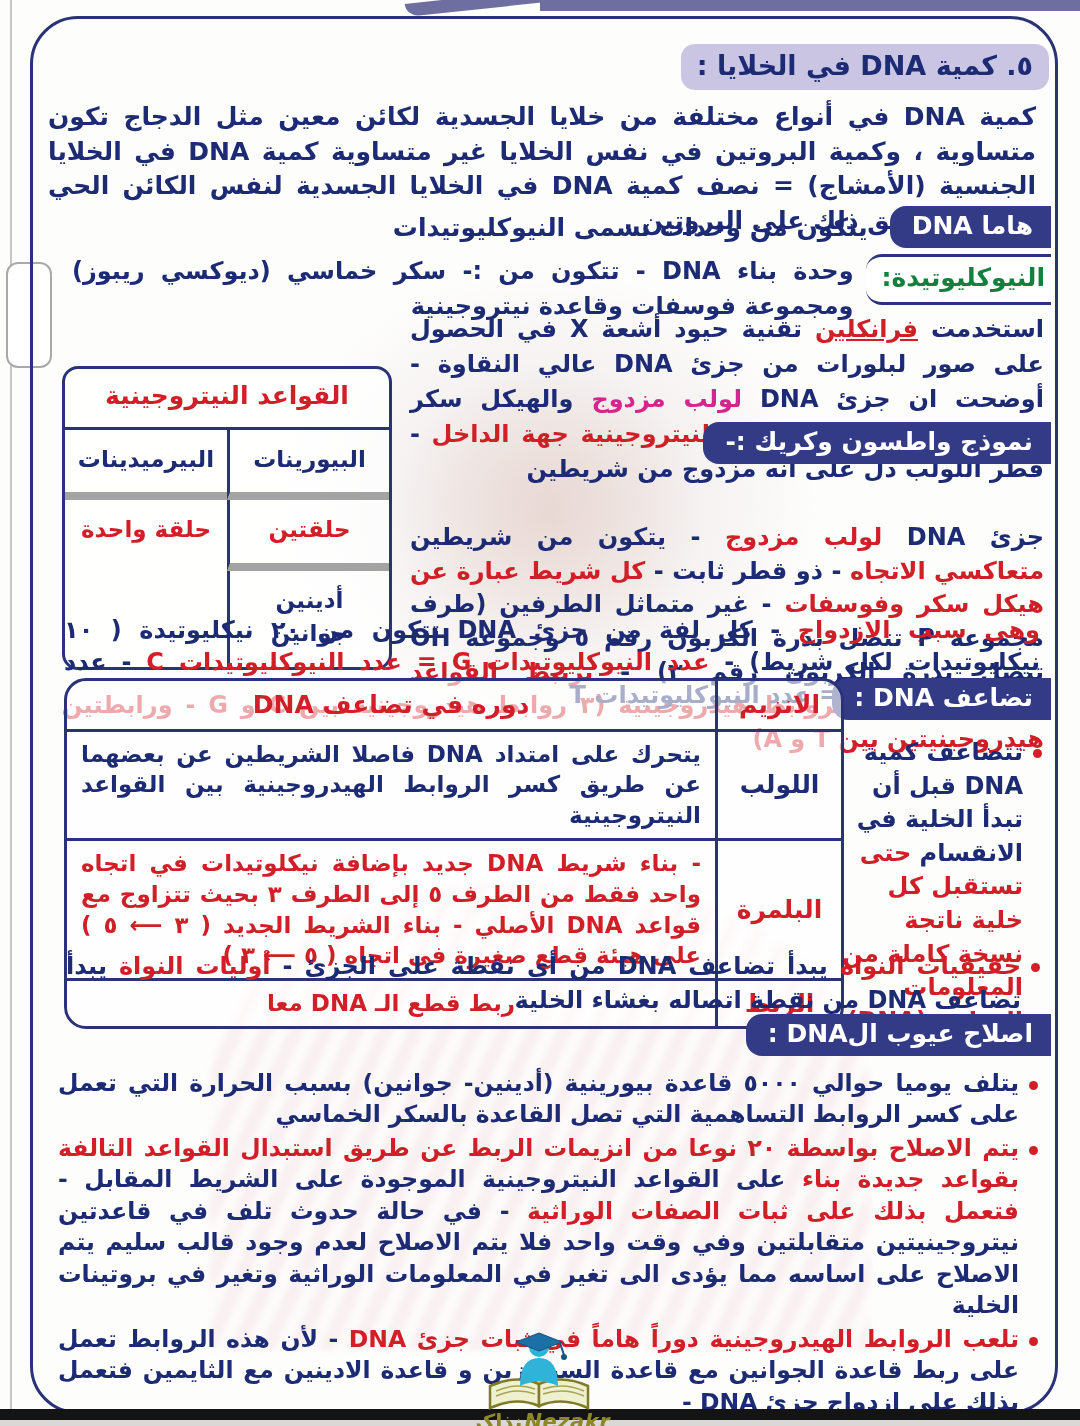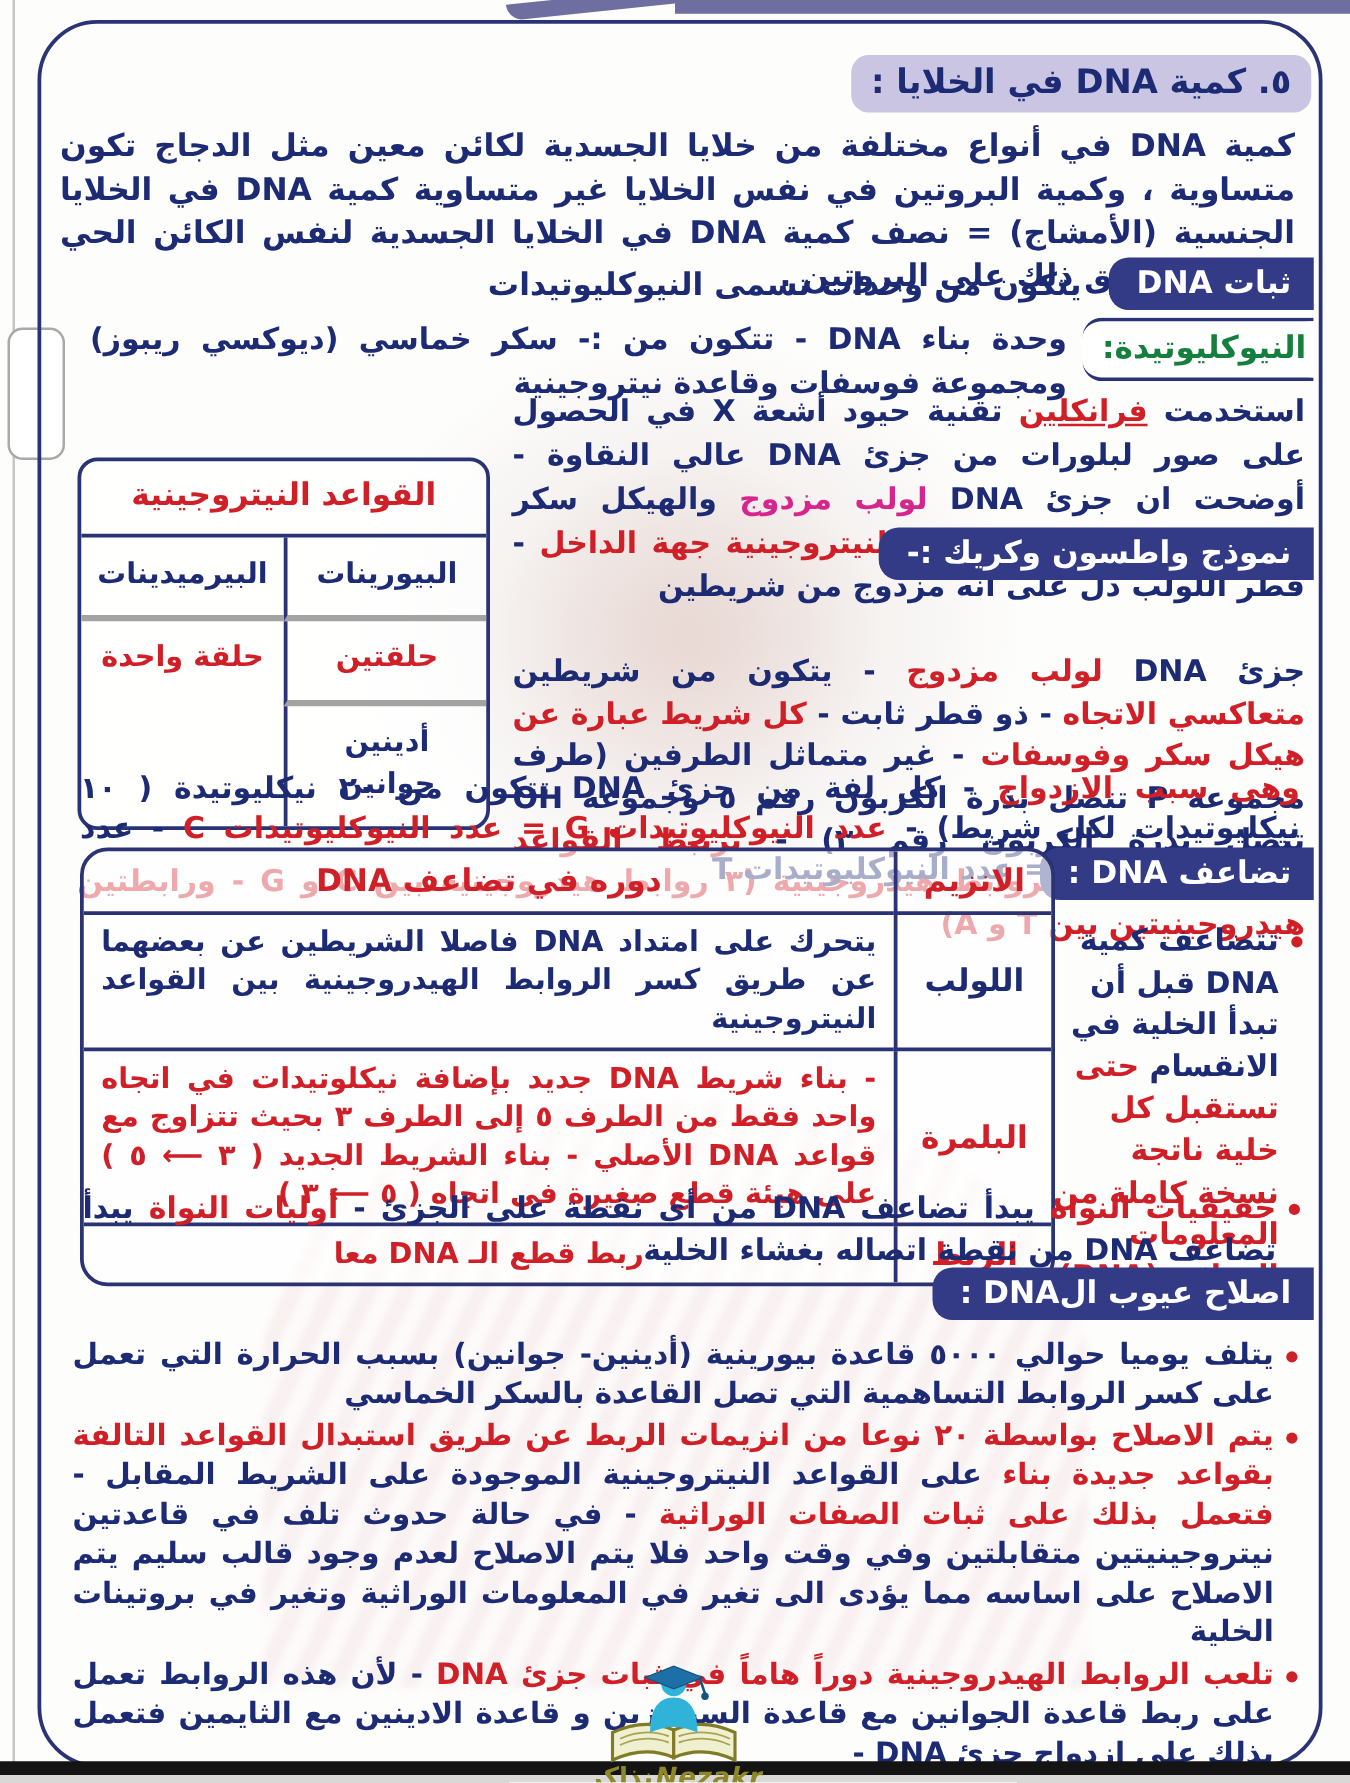--- a/index.html
+++ b/index.html
@@ -39,21 +39,21 @@
   .plain-navy{color:#1c2b74;font-size:25px;}
   .nucleotide-block{top:254px;right:29px;left:72px;color:#1c2b74;font-size:24px;line-height:1.45;text-align:justify;}
   .nuc-label{float:right;background:#fff;border:3px solid #2b3377;border-left:none;border-radius:0 0 0 0;
              border-radius:16px 0 0 16px;border-right:none;color:#15803d;font-size:25px;
              padding:3px 6px 6px 16px;margin-left:12px;border-right:0;}
   .mid{top:312px;right:36px;left:62px;font-size:24px;line-height:1.46;text-align:justify;color:#1c2b74;}
   .bases-table{float:left;width:324px;margin-top:54px;margin-right:18px;border:3px solid #2b3377;
                border-radius:16px;overflow:hidden;background:rgba(255,255,255,.72);}
   .bt-title{color:#d01f27;text-align:center;font-size:25px;padding:9px 4px 12px;border-bottom:3px solid #2b3377;}
   .bt-grid{display:grid;grid-template-columns:1fr 1fr;direction:rtl;}
-  .bt-cell{padding:13px 4px 16px;text-align:center;font-size:23px;border-bottom:5px solid #a3a3a3;color:#1c2b74;}
+  .bt-cell{padding:13px 4px 16px;text-align:center;font-size:23px;border-bottom:8px solid #a3a3a3;color:#1c2b74;}
   .bt-grid .bt-cell:nth-child(odd){border-left:3px solid #2b3377;}
   .bt-grid .bt-cell:nth-last-child(-n+2){border-bottom:none;}
   .bt-cell.red{color:#d01f27;}
   .watson-label{top:422px;right:29px;}
   .watson-p{margin-top:34px;line-height:1.4;}
   .pairing{top:614px;right:40px;left:64px;font-size:24px;line-height:1.35;text-align:justify;}
   .dup-label{top:678px;right:29px;}
   .dup-col{top:736px;right:38px;width:208px;font-size:24px;line-height:1.4;text-align:right;}
   .enzyme-table{top:678px;left:64px;width:774px;border:3px solid #2b3377;border-radius:22px;
                 overflow:hidden;background:rgba(255,255,255,.62);}
@@ -85,21 +85,21 @@
   <div class="top-band"></div>
   <div class="top-swoosh"></div>
   <div class="side-tab"></div>
   <div class="main-box"></div>
 
   <div class="abs pill-title">٥. كمية DNA في الخلايا :</div>
 
   <div class="abs intro">كمية DNA في أنواع مختلفة من خلايا الجسدية لكائن معين مثل الدجاج تكون متساوية ، وكمية البروتين في نفس الخلايا غير متساوية كمية DNA في الخلايا الجنسية (الأمشاج) = نصف كمية DNA في الخلايا الجسدية لنفس الكائن الحي بينما لا ينطبق ذلك على البروتين .</div>
 
   <div class="abs structure-row row-flex">
-    <span class="navy-tag">ثبات DNA</span>
+    <span class="navy-tag">هاما DNA</span>
     <span class="plain-navy">يتكون من وحدات تسمى النيوكليوتيدات</span>
   </div>
 
   <div class="abs nucleotide-block">
     <span class="nuc-label">النيوكليوتيدة:</span>
     <span>وحدة بناء DNA - تتكون من :- سكر خماسي (ديوكسي ريبوز) ومجموعة فوسفات وقاعدة نيتروجينية</span>
   </div>
 
   <div class="abs mid">
     <div class="bases-table">

